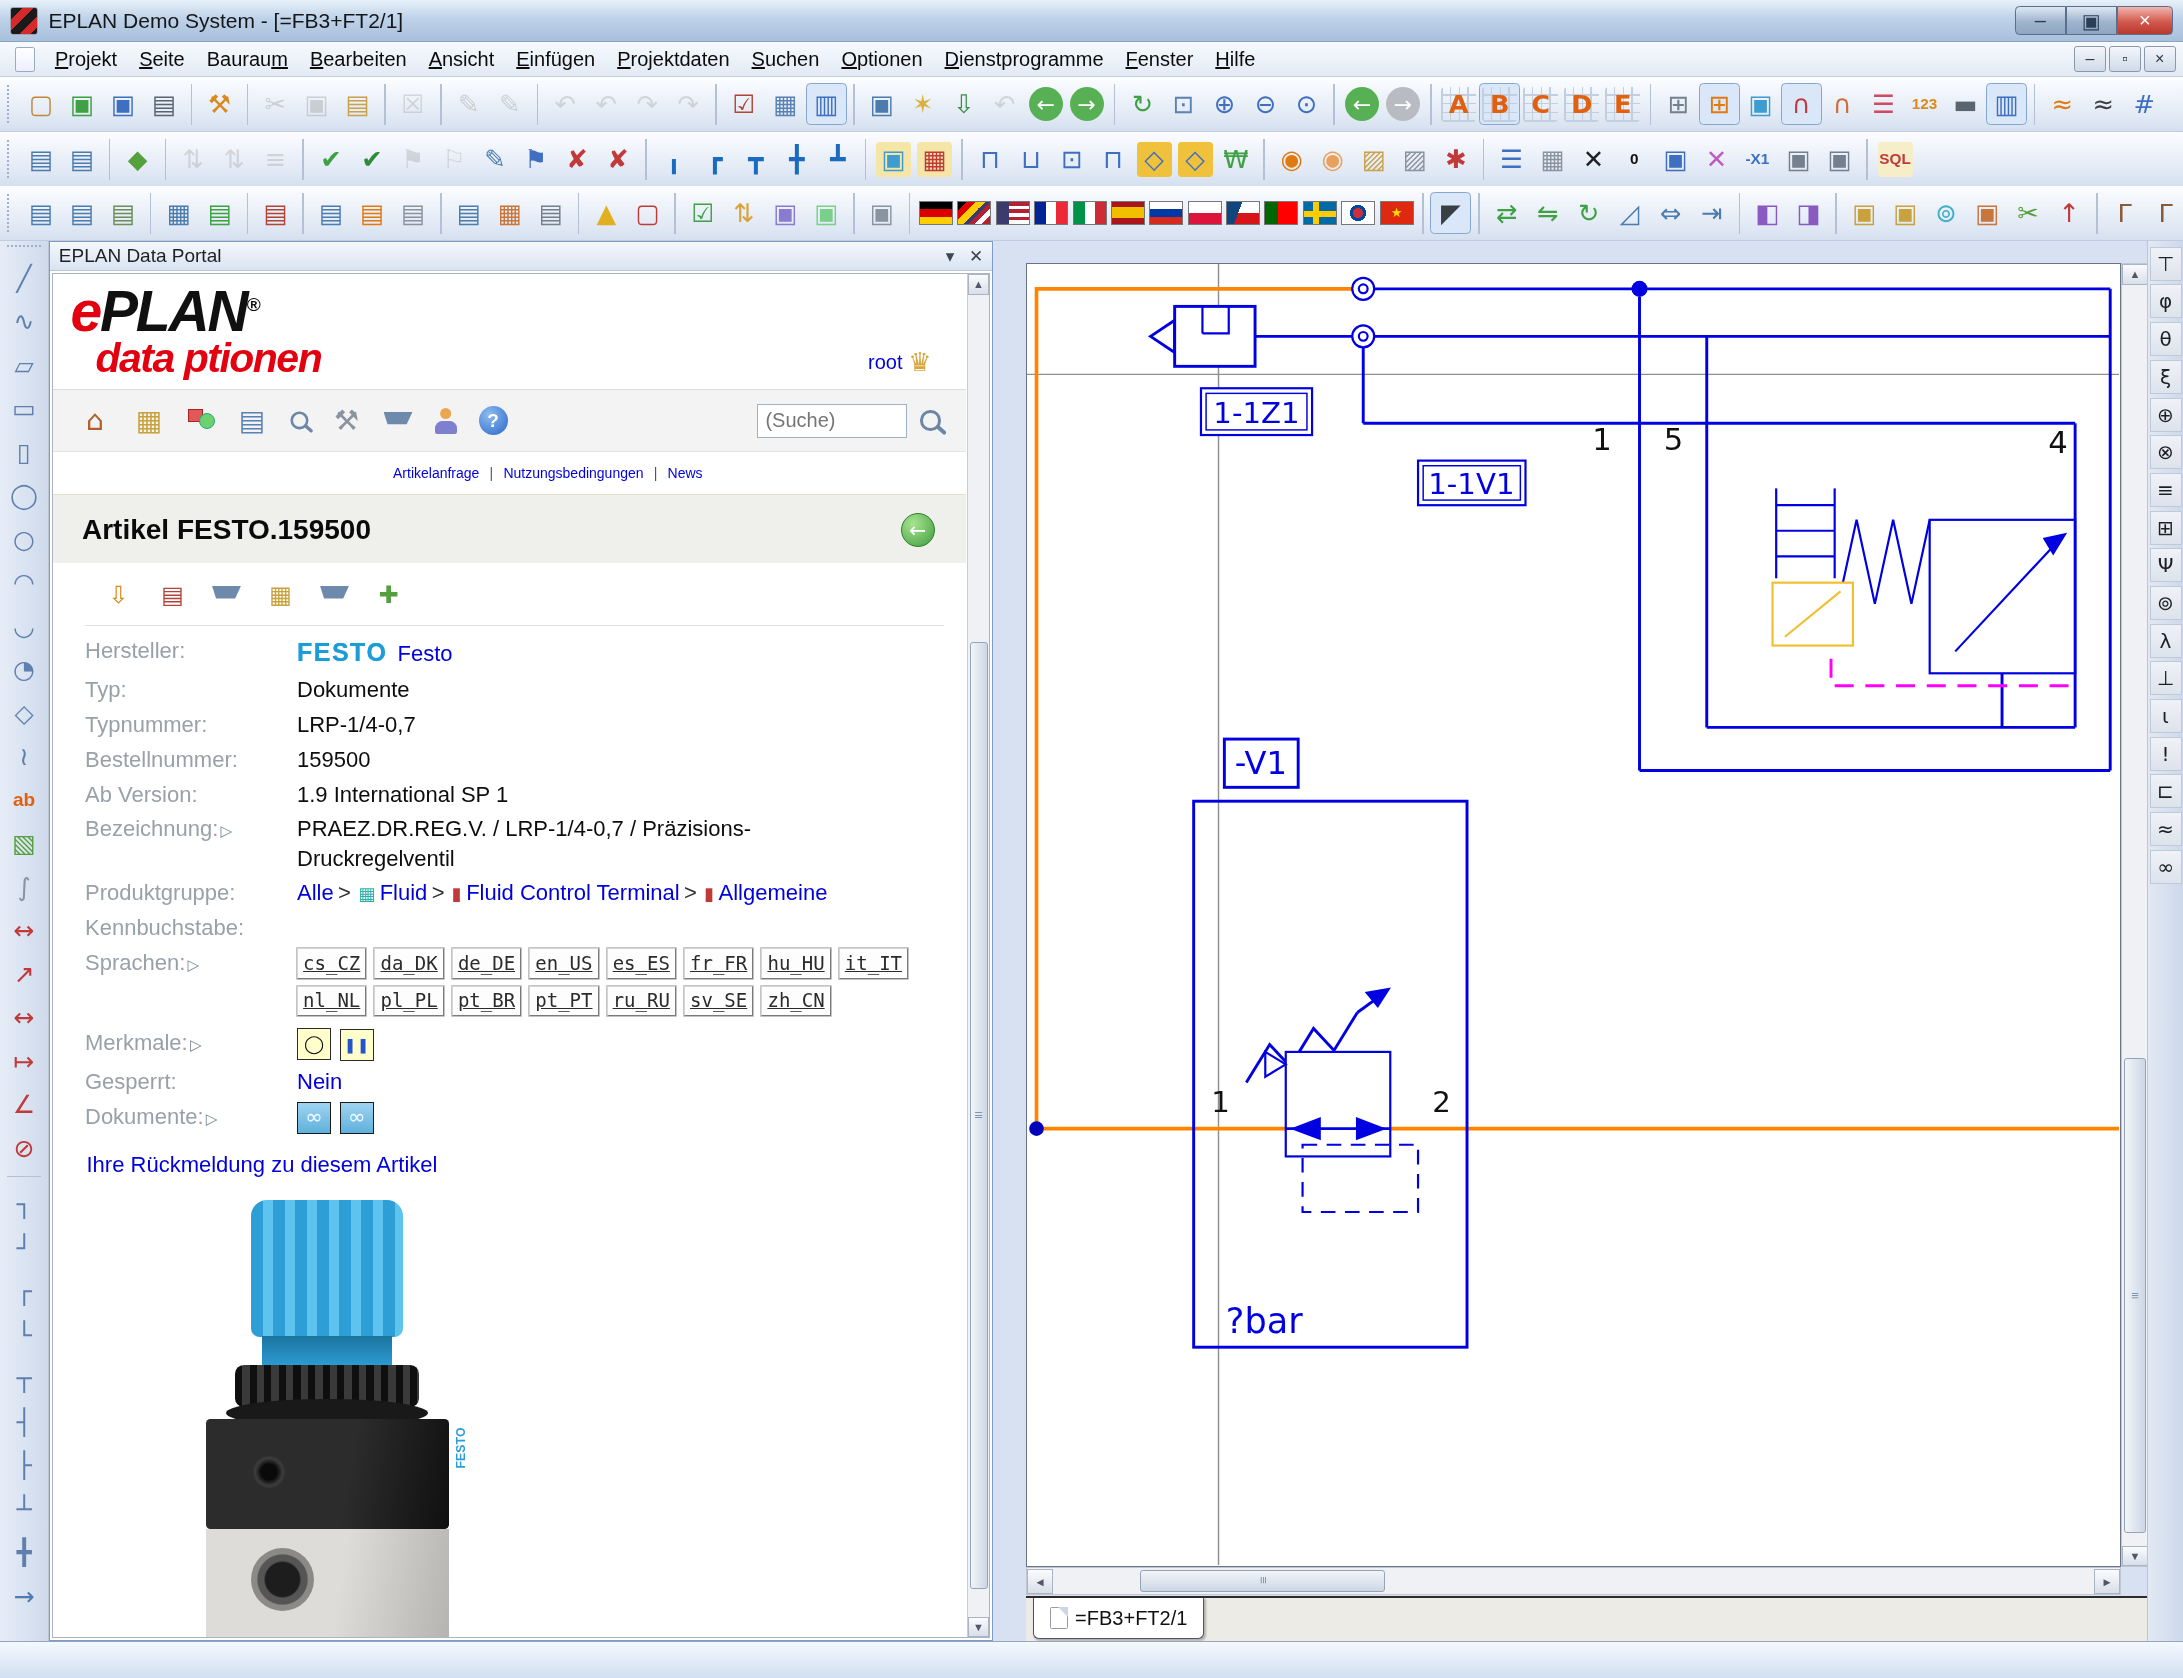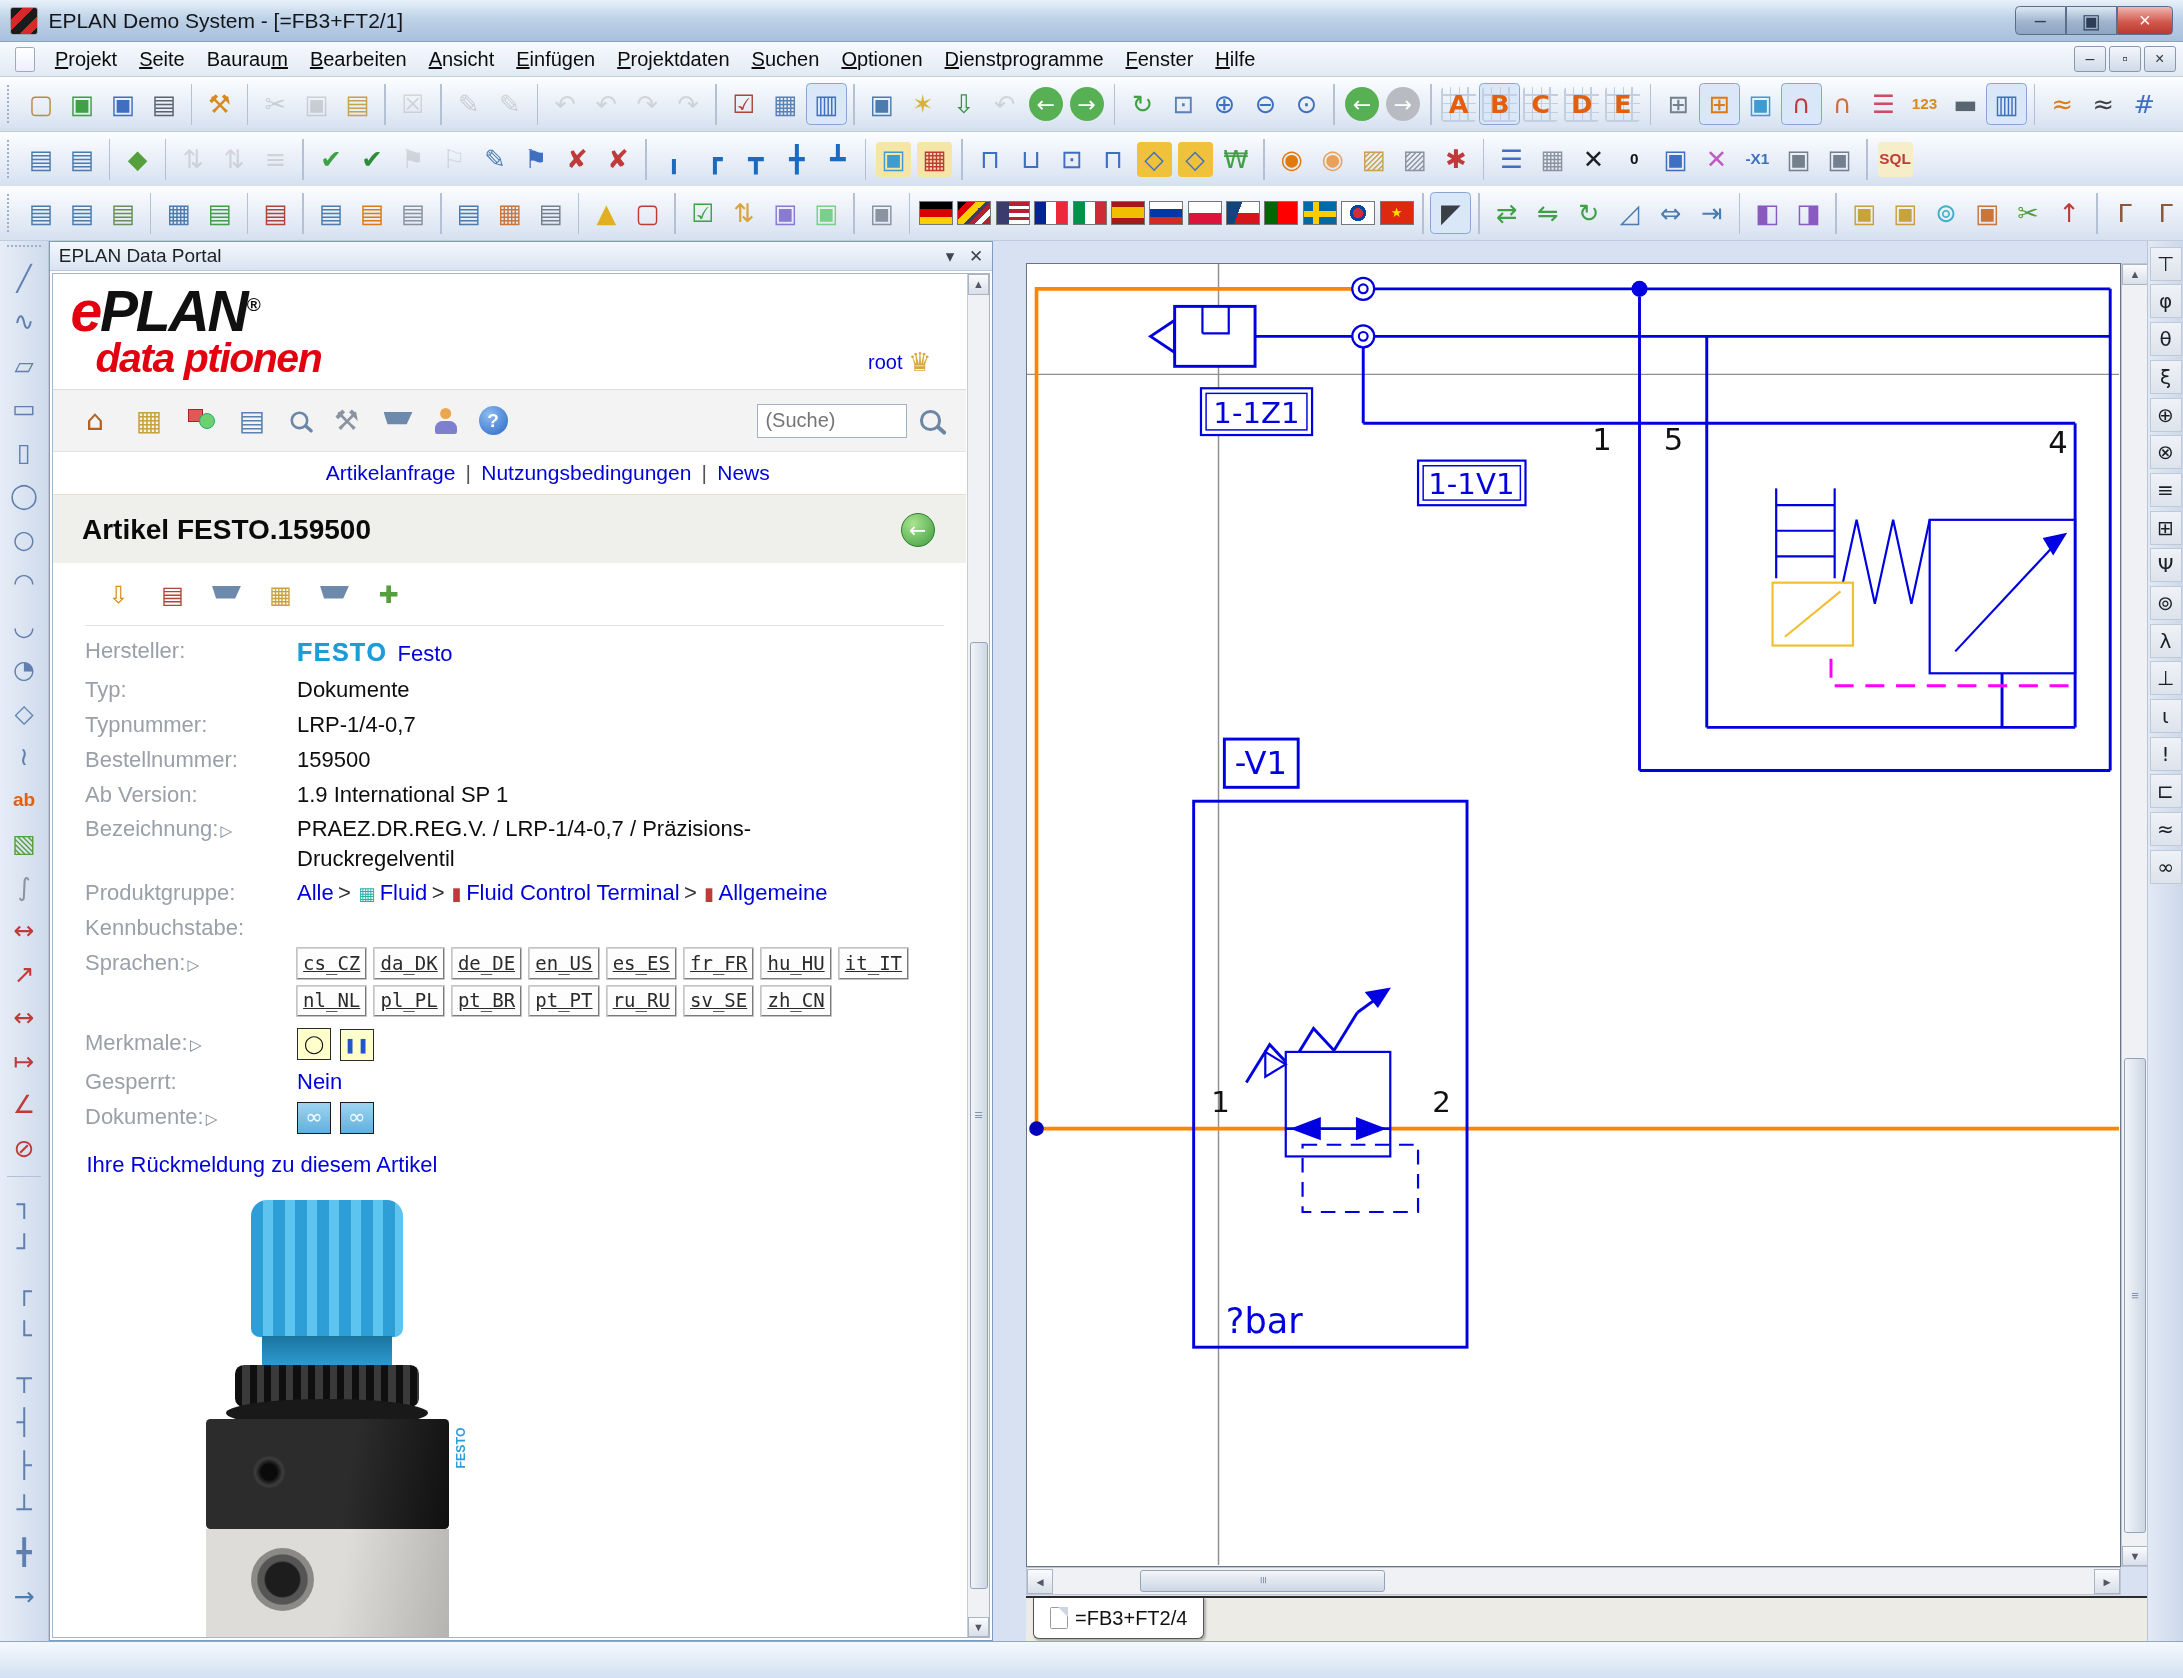--- a/index.html
+++ b/index.html
@@ -90,21 +90,21 @@
   clip-path:polygon(0 0,100% 0,80% 72%,14% 72%,0 0)}
 .cartshape::after{content:"";position:absolute;left:5.1px;top:19px;width:6.6px;height:6.6px;border-radius:50%;background:#4e6685;box-shadow:12.4px 0 0 #4e6685}
 .person{position:relative;width:26px;height:29px;flex:none}
 .person::before{content:"";position:absolute;left:50%;top:1.5px;transform:translateX(-50%);width:11.7px;height:11.7px;border-radius:50%;background:#eba650}
 .person::after{content:"";position:absolute;left:50%;bottom:1.5px;transform:translateX(-50%);width:22px;height:13px;border-radius:7.3px 7.3px 2.2px 2.2px;background:#7f7fd0}
 .help{width:29px;height:29px;border-radius:50%;background:radial-gradient(circle at 35% 30%,#8cbcf0,#2a66c8);
   color:#fff;font-size:19px;font-weight:bold;display:flex;align-items:center;justify-content:center;flex:none}
 .shapes{position:relative;width:29px;height:29px;flex:none}
 .shapes::before{content:"";position:absolute;left:1.5px;top:2.9px;width:13px;height:11px;background:#e05858;border:1.5px solid #a22}
 .shapes::after{content:"";position:absolute;right:0;top:7.3px;width:14px;height:14px;border-radius:50%;background:#6fd06f;border:1.5px solid #2a7}
-.links-row{height:42px;display:flex;align-items:center;justify-content:center;gap:10.2px;font-size:21px;padding-left:77px}
+.links-row{height:42px;display:flex;align-items:center;justify-content:center;gap:10.2px;font-size:14px;padding-left:77px}
 .links-row .lnk{color:#0000dc}
 .links-row .pipe{color:#555}
 .art-head{background:#efefec;border-top:1.5px solid #e6e2c8;padding:17.5px 31px 16px 29px;display:flex;align-items:center}
 .art-head h1{margin:0;font-size:28px;font-weight:bold;color:#0a0a0a}
 .backbtn{margin-left:auto;width:34px;height:34px;border-radius:50%;border:1.5px solid #2e7e2e;color:#fff;
   background:radial-gradient(circle at 35% 30%,#a8e48e,#3f9c3f);display:flex;align-items:center;justify-content:center;font-size:20.5px;font-family:"DejaVu Sans",sans-serif}
 .card{background:#fff;padding:4.4px 22px 0 32px}
 .a-tools{display:flex;gap:22px;padding:11.7px 0 14.6px 17.5px;align-items:center}
 .at{font-family:"DejaVu Sans",sans-serif;font-size:24px;display:flex;align-items:center;justify-content:center;width:32px;height:32px}
 .cardhr{border:none;border-top:1.5px solid #e2e2e2;margin:0 0 10.2px}
@@ -924,21 +924,21 @@
     <div class="sbtn" style="position:absolute;bottom:0;left:0;right:0">▼</div>
   </div>
   <div id="hscroll">
     <div class="harr">◄</div>
     <div class="h-thumb"></div>
     <div class="harr right">►</div>
   </div>
   <div id="tabbar">
     <div class="tab">
       <span class="pagico"></span>
-      <span>=FB3+FT2/4</span>
+      <span>=FB3+FT2/1</span>
     </div>
   </div>
 </div>
 
 <div id="righttools">
     <span class="rt">⊤</span>
     <span class="rt">φ</span>
     <span class="rt">θ</span>
     <span class="rt">ξ</span>
     <span class="rt">⊕</span>

